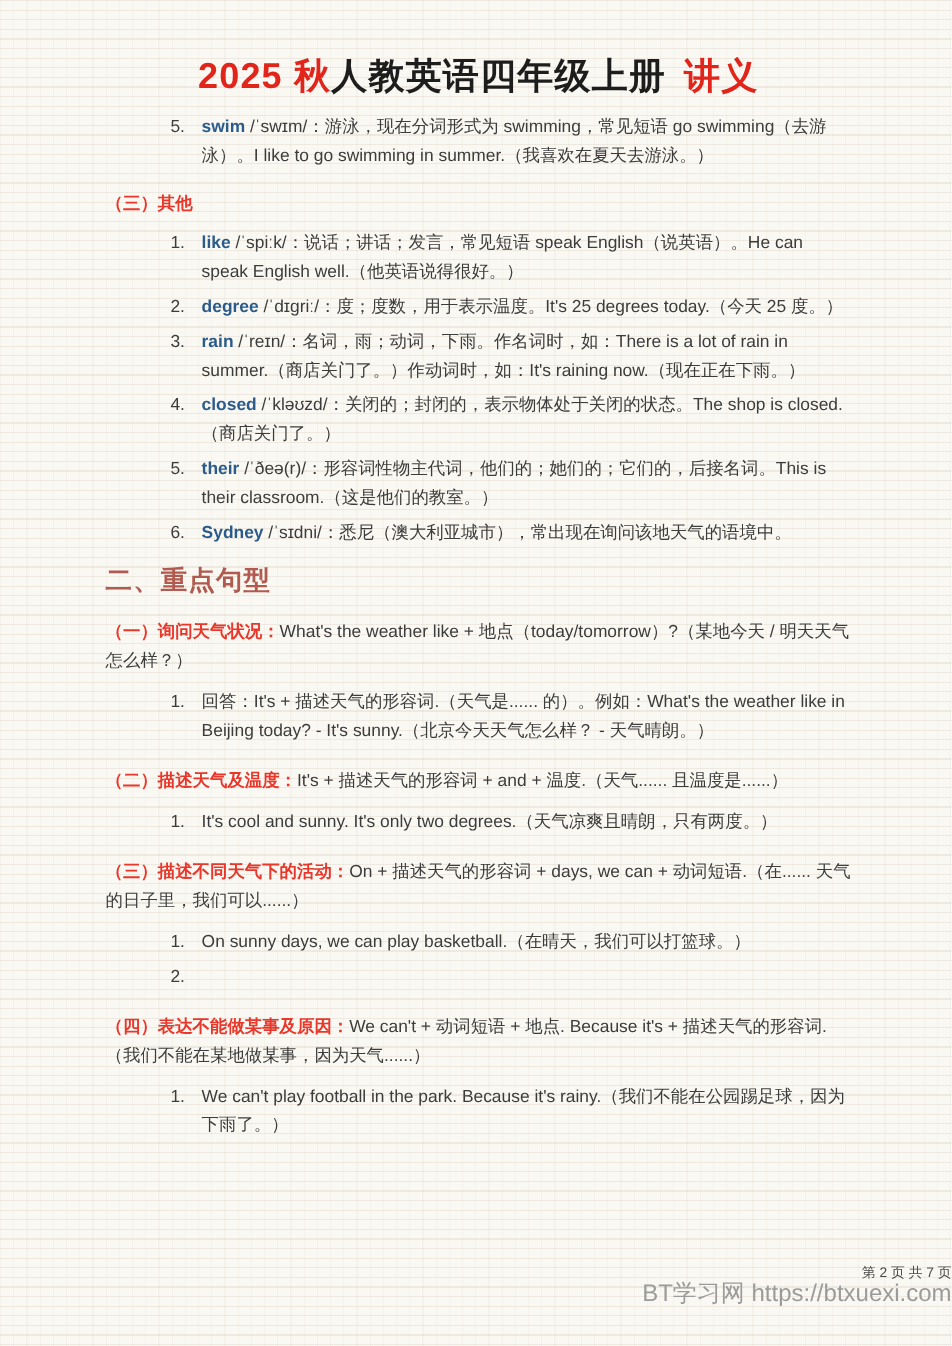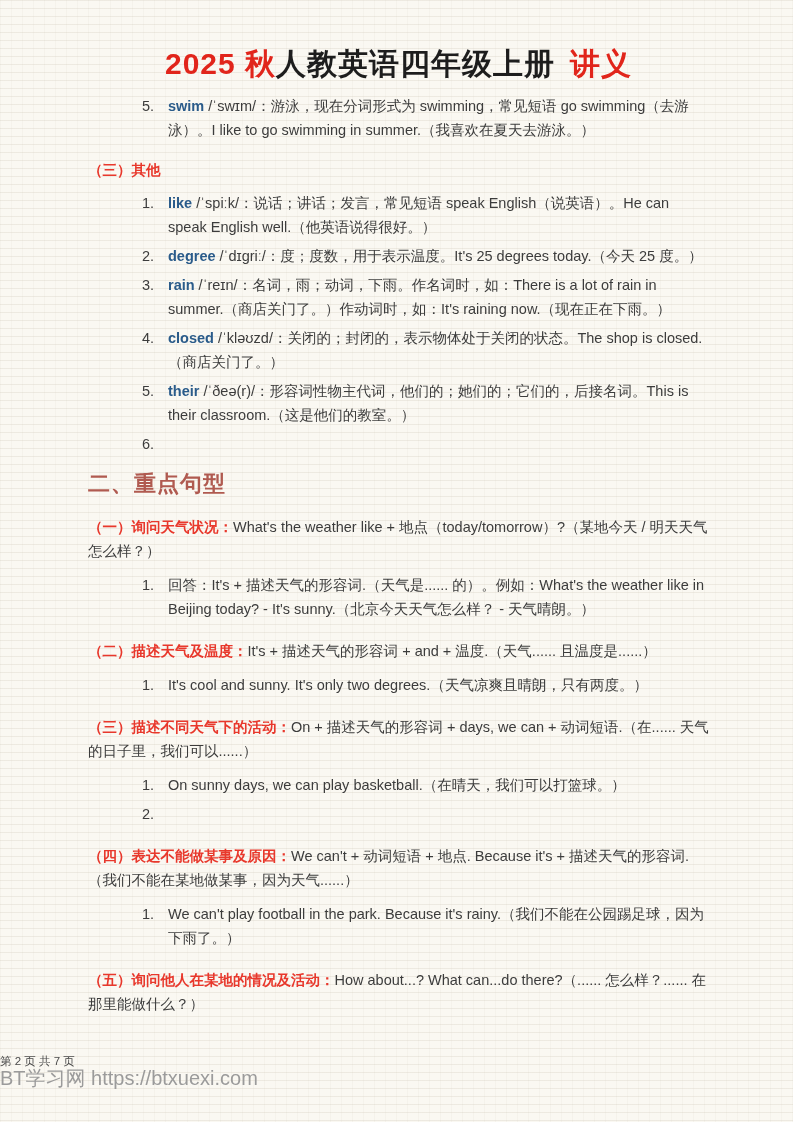--- a/index.html
+++ b/index.html
@@ -66,21 +66,21 @@
   }
   .pattern .label { color: #e8382c; font-weight: bold; }
 
   .sublist { margin-top: 10px; }
 
   .footer {
     position: absolute;
     left: 0;
     right: 0;
     bottom: 33px;
-    text-align: left;
+    text-align: right;
   }
   .page-info {
     font-size: 11.5px;
     line-height: 14px;
     color: #4a4a4a;
   }
   .site {
     font-size: 20px;
     line-height: 21px;
     color: #9b9b9b;
@@ -116,20 +116,21 @@
     <div class="vitem">
       <span class="num">4.</span>
       <div><span class="word">closed</span><span> /ˈkləʊzd/：关闭的；封闭的，表示物体处于关闭的状态。The shop is closed.（商店关门了。）</span></div>
     </div>
     <div class="vitem">
       <span class="num">5.</span>
       <div><span class="word">their</span><span> /ˈðeə(r)/：形容词性物主代词，他们的；她们的；它们的，后接名词。This is their classroom.（这是他们的教室。）</span></div>
     </div>
     <div class="vitem">
       <span class="num">6.</span>
+      <div><span class="word">Sydney</span><span> /ˈsɪdni/：悉尼（澳大利亚城市），常出现在询问该地天气的语境中。</span></div>
     </div>
 
     <h2 class="h2-title">二、重点句型</h2>
 
     <p class="pattern"><span class="label">（一）询问天气状况：</span><span>What's the weather like + 地点（today/tomorrow）?（某地今天 / 明天天气怎么样？）</span></p>
     <div class="vitem sublist">
       <span class="num">1.</span>
       <div>回答：It's + 描述天气的形容词.（天气是...... 的）。例如：What's the weather like in Beijing today? - It's sunny.（北京今天天气怎么样？ - 天气晴朗。）</div>
     </div>
 
@@ -147,21 +148,20 @@
     <div class="vitem">
       <span class="num">2.</span>
     </div>
 
     <p class="pattern"><span class="label">（四）表达不能做某事及原因：</span><span>We can't + 动词短语 + 地点. Because it's + 描述天气的形容词.（我们不能在某地做某事，因为天气......）</span></p>
     <div class="vitem sublist">
       <span class="num">1.</span>
       <div>We can't play football in the park. Because it's rainy.（我们不能在公园踢足球，因为下雨了。）</div>
     </div>
 
-    <p class="pattern"><span class="label">（五）询问他人在某地的情况及活动：</span><span>How about...? What can...do there?（...... 怎么样？...... 在那里能做什么？）</span></p>
 
   </div>
 
   <div class="footer">
     <div class="page-info">第 2 页 共 7 页</div>
     <div class="site">BT学习网 https://btxuexi.com</div>
   </div>
 </div>
 
 </body></html>

